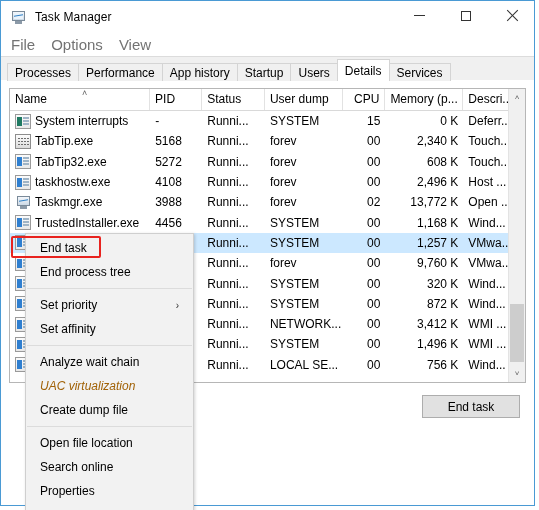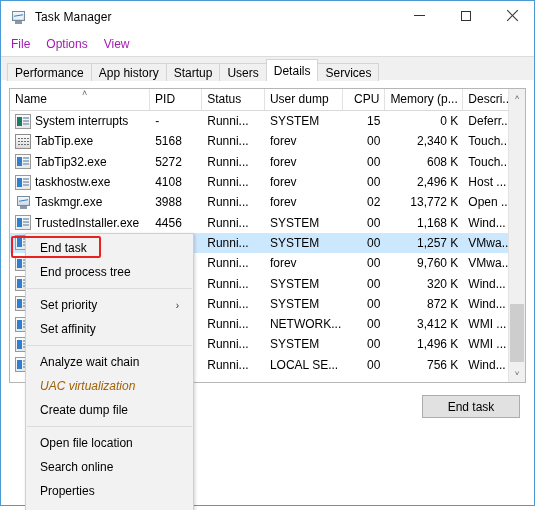--- a/index.html
+++ b/index.html
@@ -110,22 +110,22 @@
   
   #menubar {
     height: 24px;
     background: #ffffff;
     display: flex;
     align-items: center;
     padding-left: 10px;
     border-bottom: 1px solid #dcdcdc;
   }
   .menubar-item {
-    font-size: 12px;
-    color: #a21caf;
+    font-size: 15px;
+    color: #737373;
     padding: 2px 8px 2px 0;
     margin-right: 8px;
     white-space: nowrap;
   }
 
   
   #tabstrip {
     position: relative;
     height: 24px;
     background: #f0f0f0;
@@ -445,20 +445,21 @@
   </div>
 
   <div id="menubar">
     <div class="menubar-item">File</div>
     <div class="menubar-item">Options</div>
     <div class="menubar-item">View</div>
   </div>
 
   <div id="tabstrip">
     <div class="tabrow">
+      <div class="tab">Processes</div>
       <div class="tab">Performance</div>
       <div class="tab">App history</div>
       <div class="tab">Startup</div>
       <div class="tab">Users</div>
       <div class="tab active">Details</div>
       <div class="tab">Services</div>
     </div>
   </div>
 
   <div id="content">

